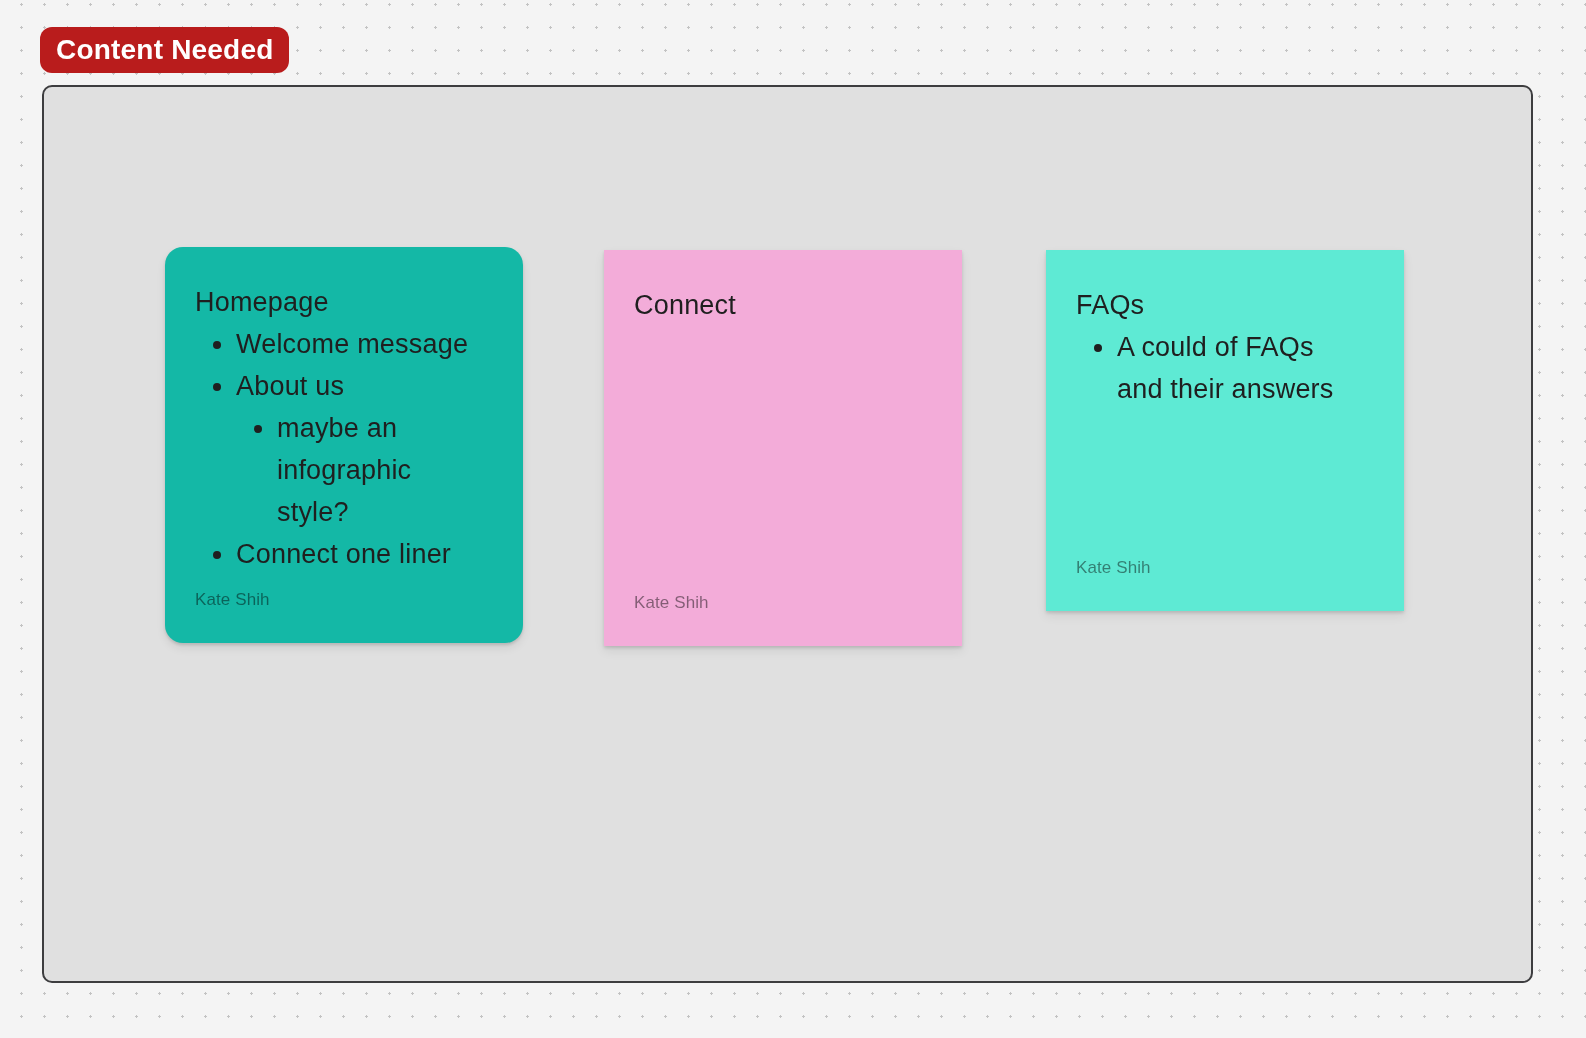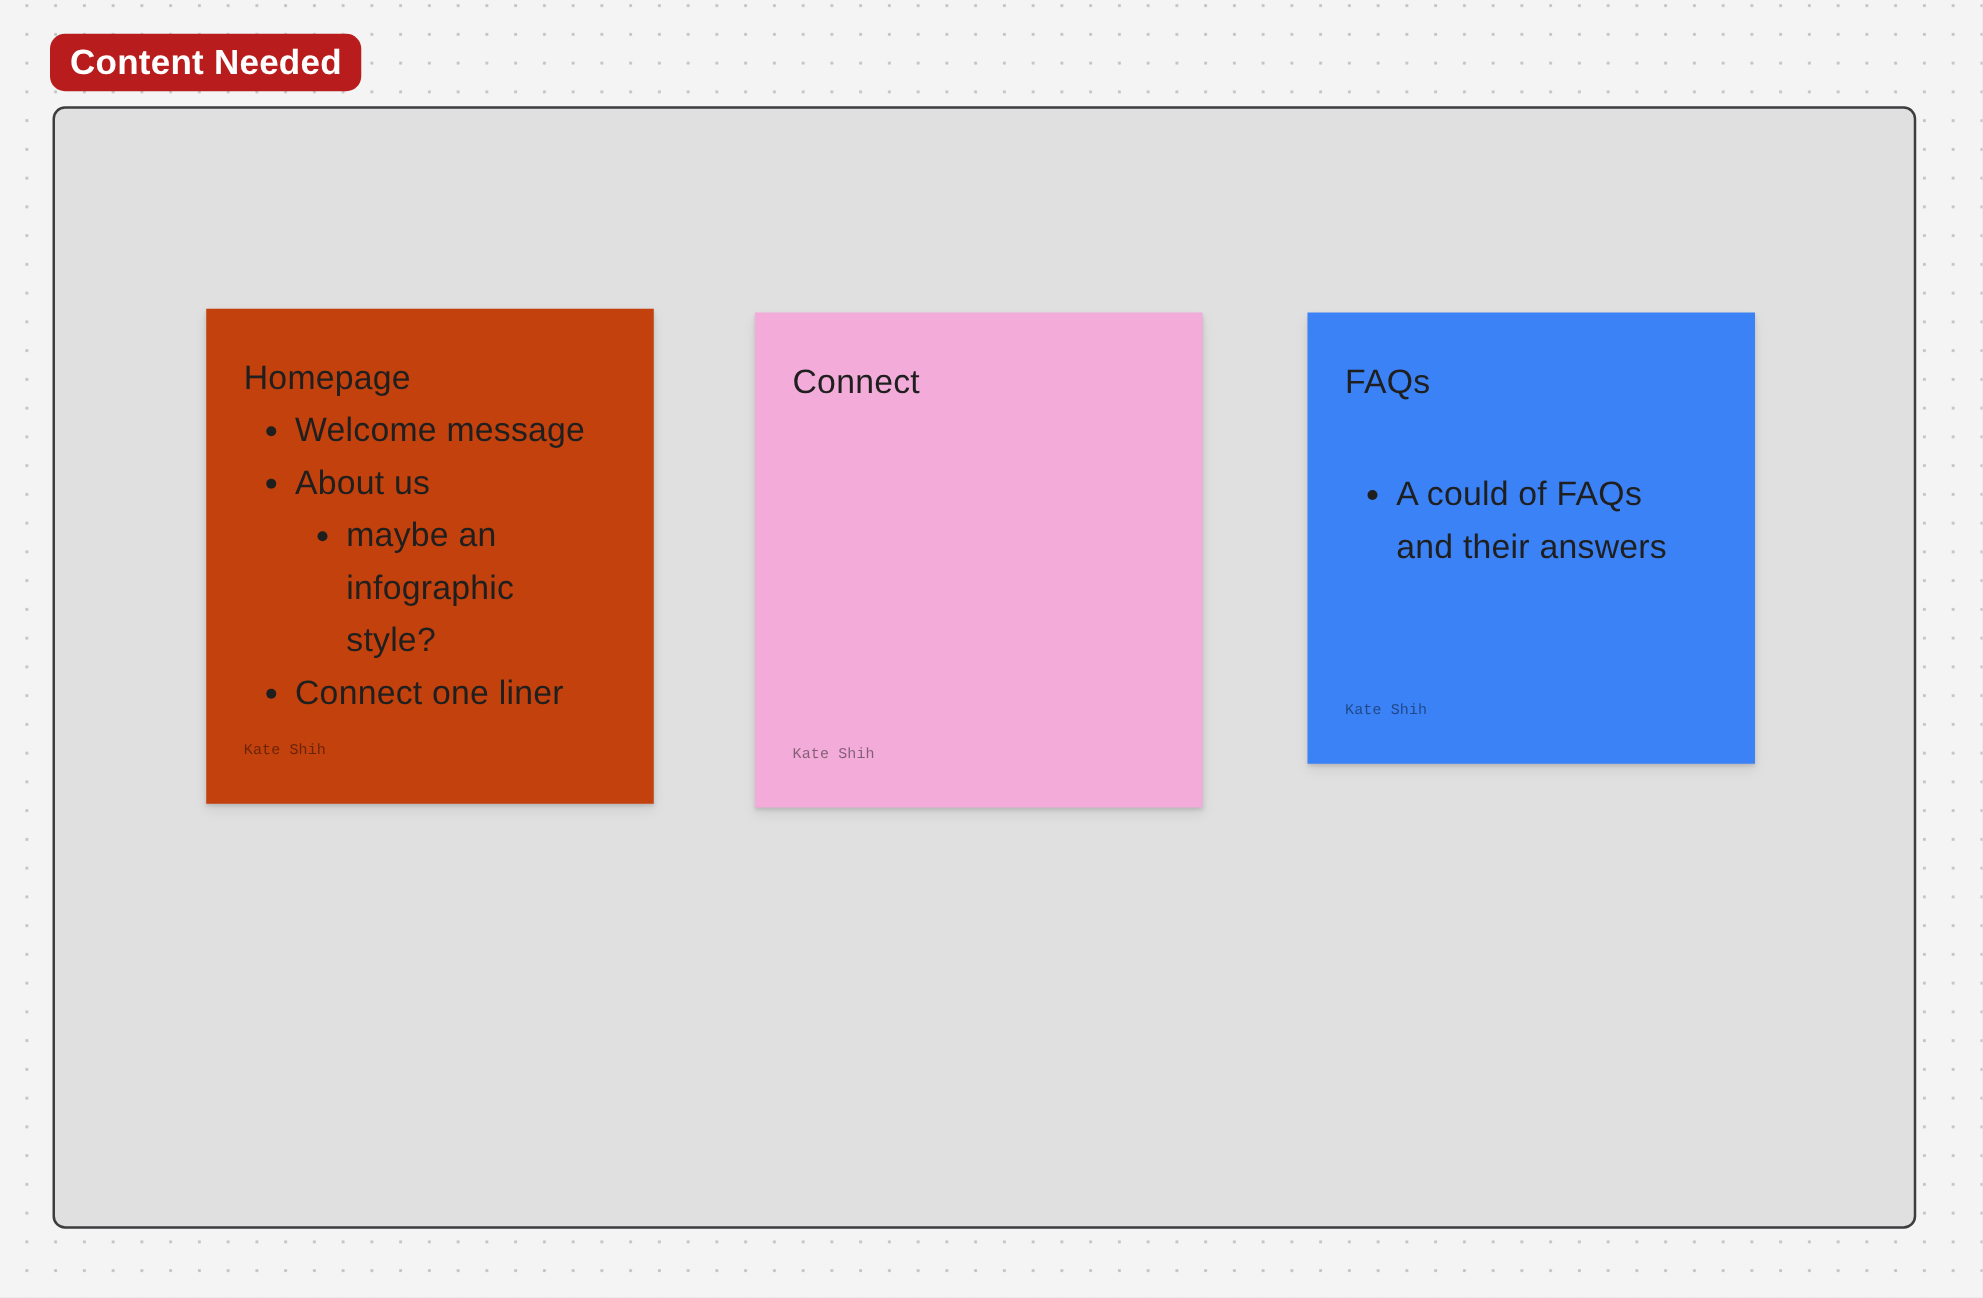--- a/index.html
+++ b/index.html
@@ -48,55 +48,54 @@
     cursor: pointer;
   }
   .note-title { font-size: 27px; line-height: 42px; }
   ul.bullets, ul.bullets ul {
     margin: 0;
     padding-left: 41px;
     list-style: disc outside;
   }
   .note-author {
     margin-top: auto;
-    font-size: 12px;
+    font-size: 17px;
     line-height: 22px;
     letter-spacing: 0.1px;
     color: rgba(0,0,0,0.46);
-    font-family: Liberation Mono, monospace;
   }
   #note-homepage { left: 165px; top: 247px; height: 396px; }
   #note-connect  { left: 604px; top: 250px; height: 396px; }
   #note-faqs     { left: 1046px; top: 250px; height: 361px; }
 </style>
 </head>
 <body>
 
 <div class="frame-label" style="background-color: #b91c1c;">Content Needed</div>
 
 <div class="frame" style="background-color: rgb(224, 224, 224);"></div>
 
-<div class="note" id="note-homepage" style="background-color: #c2410c;">
+<div class="note" id="note-homepage" style="background-color: #14b8a6; border-radius: 18px;">
   <div class="note-title">Homepage</div>
   <ul class="bullets">
     <li><span>Welcome message</span></li>
     <li><span>About us</span>
       <ul>
         <li><span>maybe an infographic style?</span></li>
       </ul>
     </li>
     <li><span>Connect one liner</span></li>
   </ul>
   <div class="note-author">Kate Shih</div>
 </div>
 
 <div class="note" id="note-connect" style="background-color: rgb(243, 172, 217);">
   <div class="note-title">Connect</div>
   <div class="note-author">Kate Shih</div>
 </div>
 
-<div class="note" id="note-faqs" style="background-color: #3b82f6; gap: 48px;">
+<div class="note" id="note-faqs" style="background-color: #5eead4;">
   <div class="note-title">FAQs</div>
   <ul class="bullets">
     <li><span>A could of FAQs and their answers</span></li>
   </ul>
   <div class="note-author">Kate Shih</div>
 </div>
 
 </body></html>

